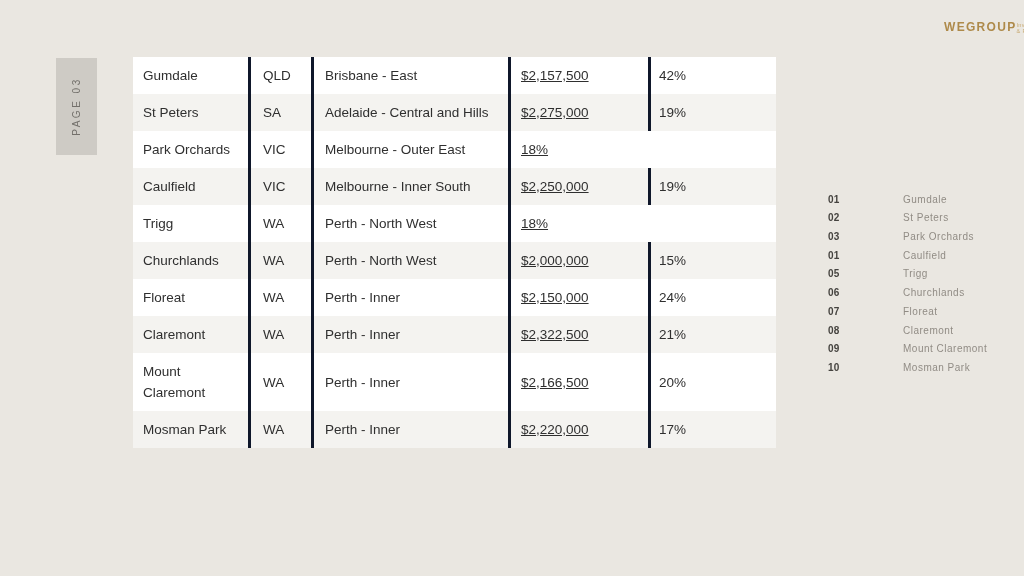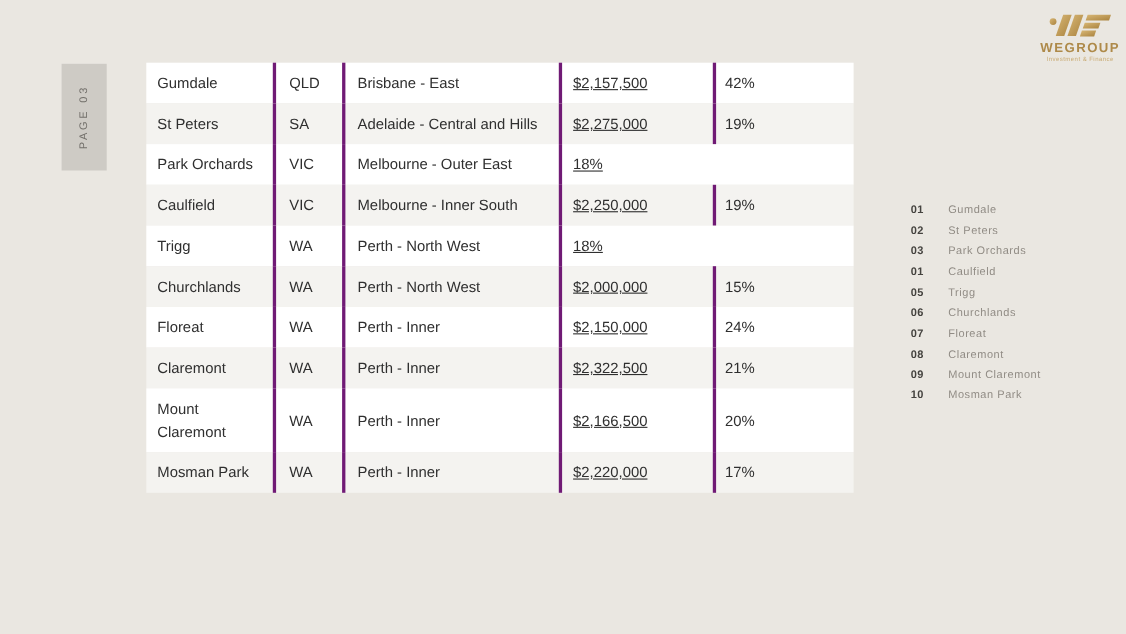--- a/index.html
+++ b/index.html
@@ -32,46 +32,46 @@
     display:grid;
     grid-template-columns:115px 63px 197px 140px 128px;
     background:#FFFFFF;
   }
   .t-row.alt { background:#F4F3F0; }
   .cell {
     display:flex; align-items:center;
     padding:8px 12px 8px 10px;
     font-size:13.5px; line-height:21px; color:#2F2F2F;
   }
-  .cell + .cell { border-left:3px solid #701a75; }
+  .cell + .cell { border-left:3px solid #0f172a; }
   .cell:nth-child(2) { padding-left:12px; }
   .cell:nth-child(3) { padding-left:11px; }
   .cell:nth-child(4) { padding-left:10px;text-decoration:underline; }
   .cell:nth-child(5) { padding-left:8px; }
 
   
   .legend {
     position:absolute; left:828px; top:186px;
   }
   .legend-item {
-    display:flex; align-items:flex-start; height:18.7px;
+    display:flex; align-items:flex-end; height:18.7px;gap:41px;
   }
   .legend-num {
     width:17px; font-size:10px; font-weight:bold;
     color:#45433F; letter-spacing:0.3px;
   }
   .legend-name {
     margin-left:17px; font-size:10px;
     color:#918C85; letter-spacing:0.5px;
   }
 
   
   .logo {
     position:absolute; left:944px; top:12px; width:76px;
-    display:flex; flex-direction:column; align-items:center;
+    display:flex; flex-direction:row; align-items:flex-end;
   }
   .logo-mark { width:58px; height:22px; }
   .logo-name {
     margin-top:2px; font-size:12px; font-weight:bold;
     letter-spacing:1.3px; color:#AE8A4A;
   }
   .logo-tagline {
     margin-top:1px; font-size:5.5px; letter-spacing:0.4px;
     color:#C9AB74;
   }

